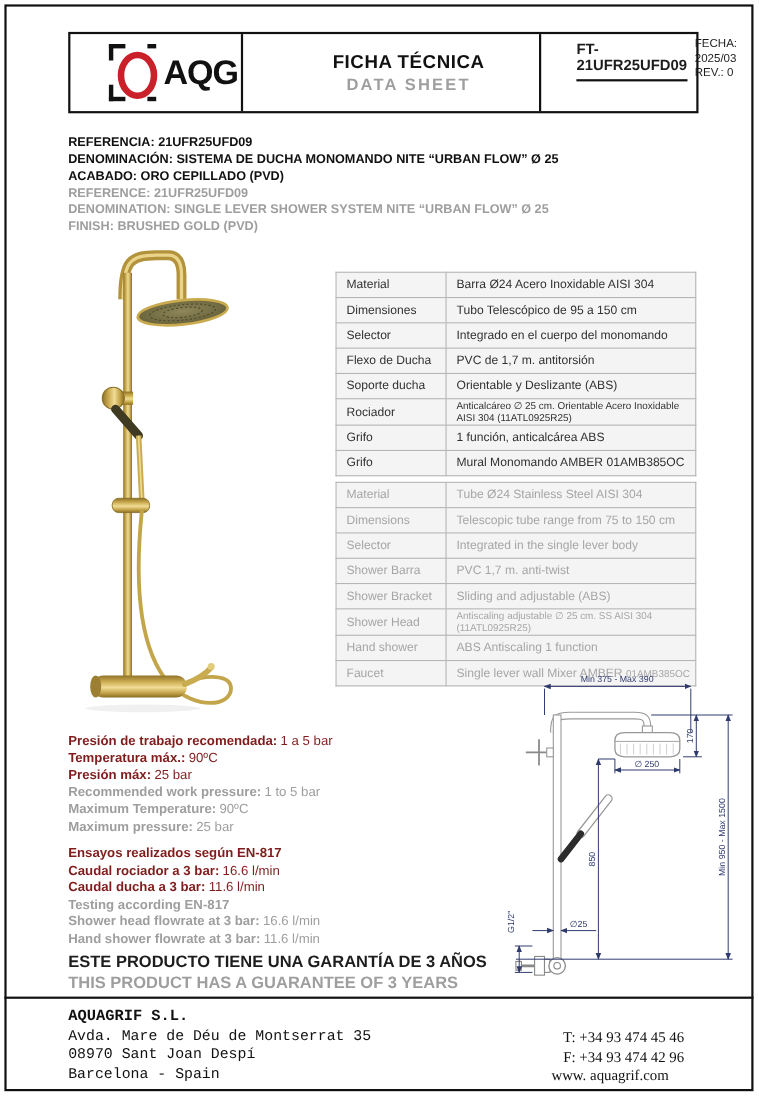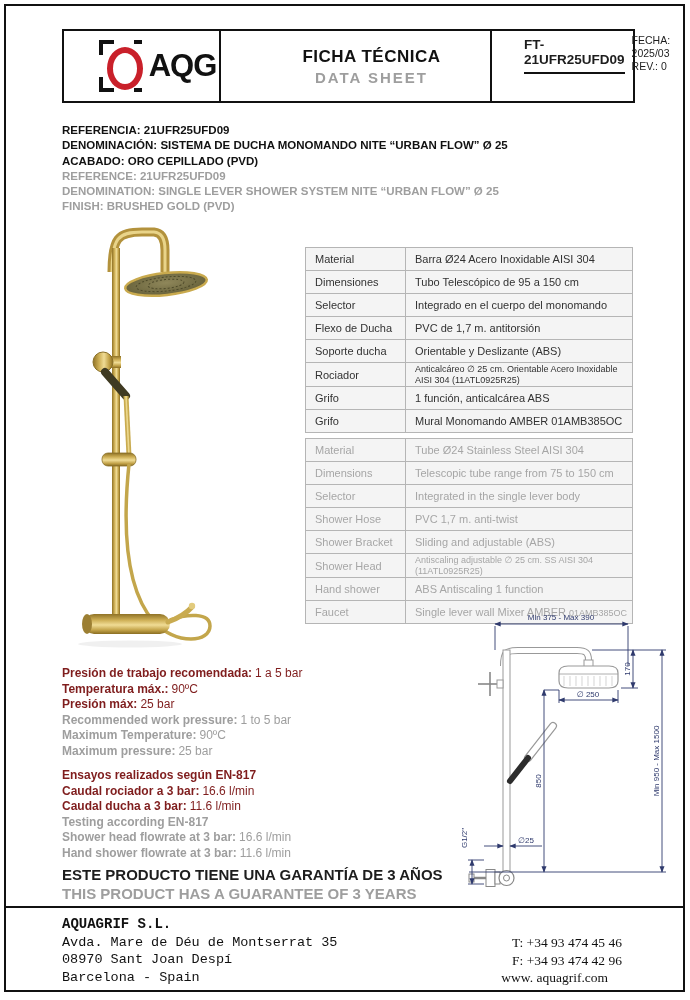--- a/index.html
+++ b/index.html
@@ -210,21 +210,21 @@
         </div>
       <div class="spec-row">
           <div class="sc lab">Dimensions</div>
           <div class="sc">Telescopic tube range from 75 to 150 cm</div>
         </div>
       <div class="spec-row">
           <div class="sc lab">Selector</div>
           <div class="sc">Integrated in the single lever body</div>
         </div>
       <div class="spec-row">
-          <div class="sc lab">Shower Hose</div>
+          <div class="sc lab">Shower Barra</div>
           <div class="sc">PVC 1,7 m. anti-twist</div>
         </div>
       <div class="spec-row">
           <div class="sc lab">Shower Bracket</div>
           <div class="sc">Sliding and adjustable (ABS)</div>
         </div>
       <div class="spec-row">
           <div class="sc lab">Shower Head</div>
           <div class="sc small">Antiscaling adjustable ∅ 25 cm. SS AISI 304 (11ATL0925R25)</div>
         </div>

